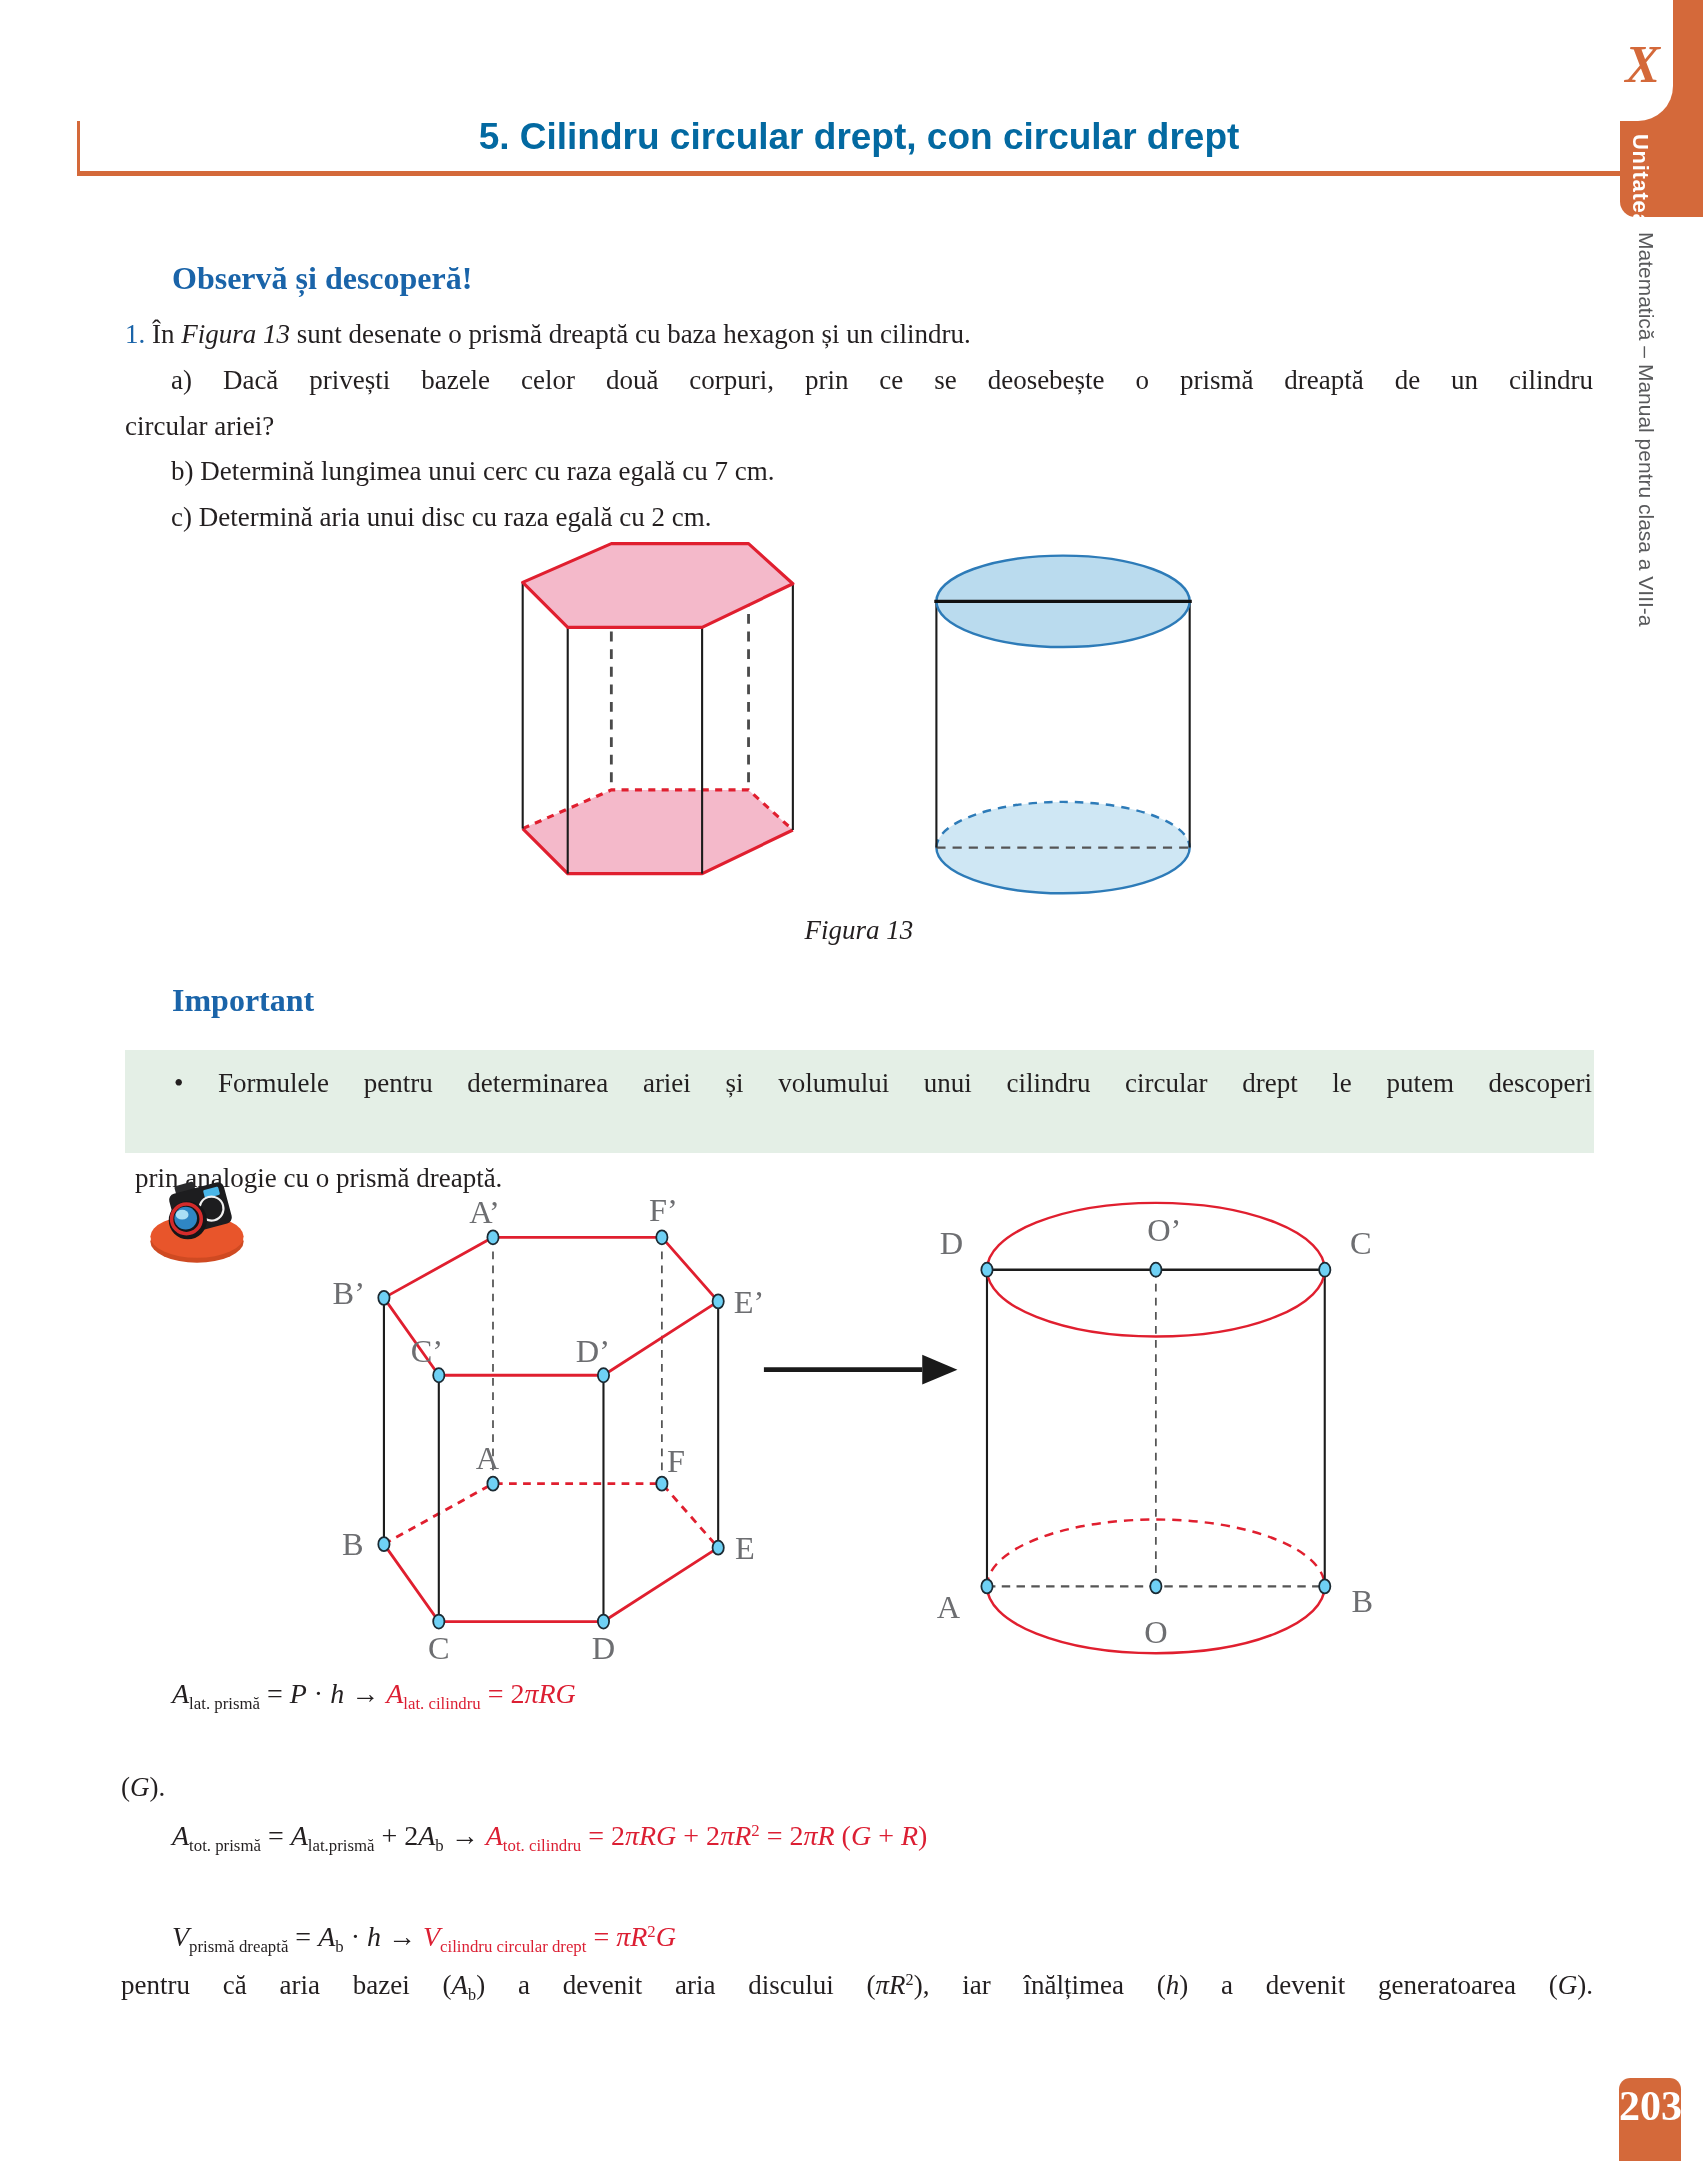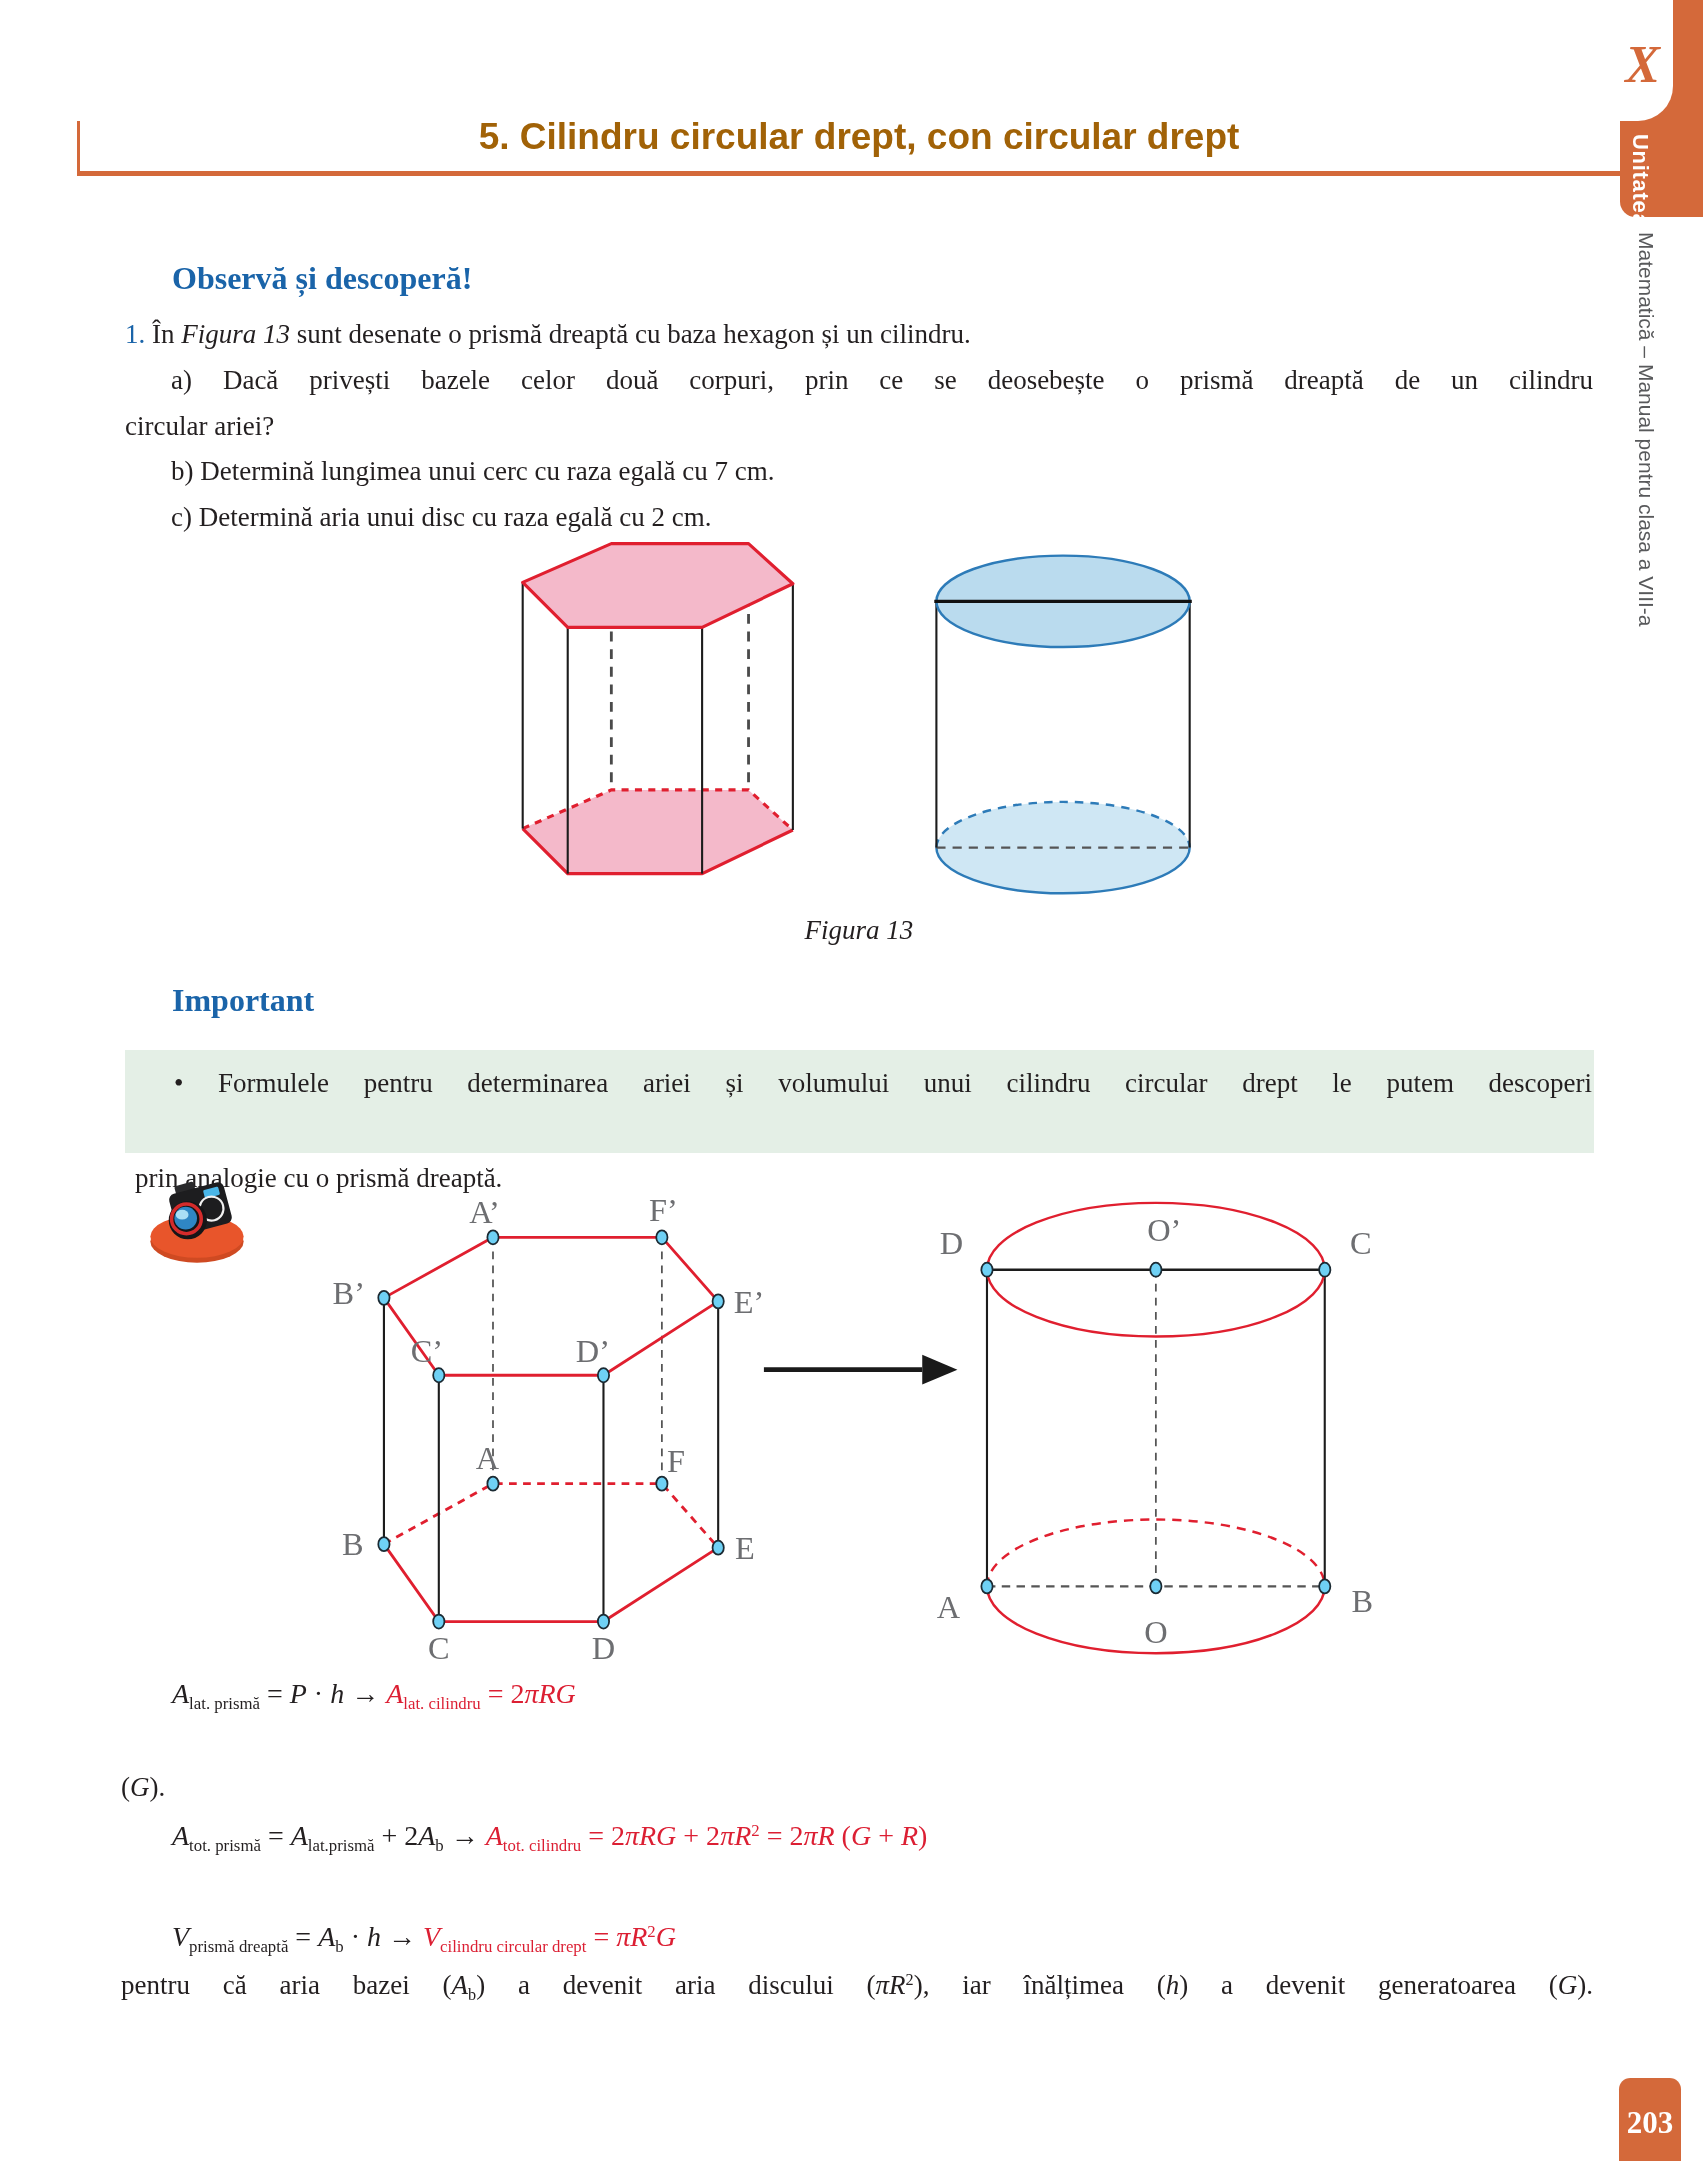--- a/index.html
+++ b/index.html
@@ -15,21 +15,21 @@
   }
   html,body{margin:0;padding:0;background:#888;}
   .page{
     position:relative;width:1704px;height:2161px;background:#ffffff;
     font-family:"Liberation Serif","DejaVu Serif",serif;color:var(--ink);
     overflow:hidden;
   }
   .abs{position:absolute;}
   .title{
     font-family:"Liberation Sans","DejaVu Sans",sans-serif;
-    font-weight:bold;font-size:37px;line-height:1;text-align:center;color:#a16207;
+    font-weight:bold;font-size:37px;line-height:1;text-align:center;color:#0369a1;
   }
   .rule-v{background:var(--orange);}
   .rule-h{background:var(--orange);}
   .h2{font-weight:bold;font-size:32px;color:var(--blue);line-height:1;}
   .body-line{font-size:27px;line-height:1.25;white-space:normal;}
   .indent{text-indent:46px;}
   .just{text-align:justify;text-align-last:justify;}
   .caption{font-style:italic;font-size:27px;text-align:center;}
   .greenbox{background:var(--green);}
   .formula{font-size:28px;line-height:1.2;}
@@ -39,21 +39,21 @@
   .tk-sub{font-size:60%;vertical-align:-0.35em;font-style:normal;}
   .tk-sup{font-size:60%;vertical-align:0.55em;font-style:normal;}
   .red{color:var(--red);}
   .unit-tab{background:var(--orange);border-radius:0 0 0 15.5px;}
   .white-tab{background:#ffffff;border-bottom-right-radius:35px;}
   .x-symbol{font-weight:bold;font-style:italic;font-size:52px;color:var(--orange);text-align:center;line-height:1;}
   .vert{writing-mode:vertical-rl;}
   .unitatea{font-family:"Liberation Sans","DejaVu Sans",sans-serif;font-weight:bold;font-size:22px;color:#ffffff;letter-spacing:0.7px;}
   .side-caption{font-family:"Liberation Sans","DejaVu Sans",sans-serif;font-size:21px;color:#58595b;}
   .pagenum-box{background:var(--orange);border-radius:11.3px 11.3px 0 0;text-align:center;}
-  .pagenum{font-weight:bold;font-size:31px;color:#ffffff;line-height:1;padding-top:29px;display:block;}
+  .pagenum{font-weight:bold;font-size:42px;color:#ffffff;line-height:1;padding-top:7px;display:block;}
   svg text{font-family:"Liberation Serif","DejaVu Serif",serif;}
   .dlabel{font-size:46px;fill:var(--graylabel);}
 </style>
 </head>
 <body>
 
 <div class="page">
 
   <div class="abs rule-v" style="left:77px;top:121px;width:2.8px;height:55px;"></div>
   <div class="abs rule-h" style="left:77px;top:171px;width:1543px;height:5px;"></div>

